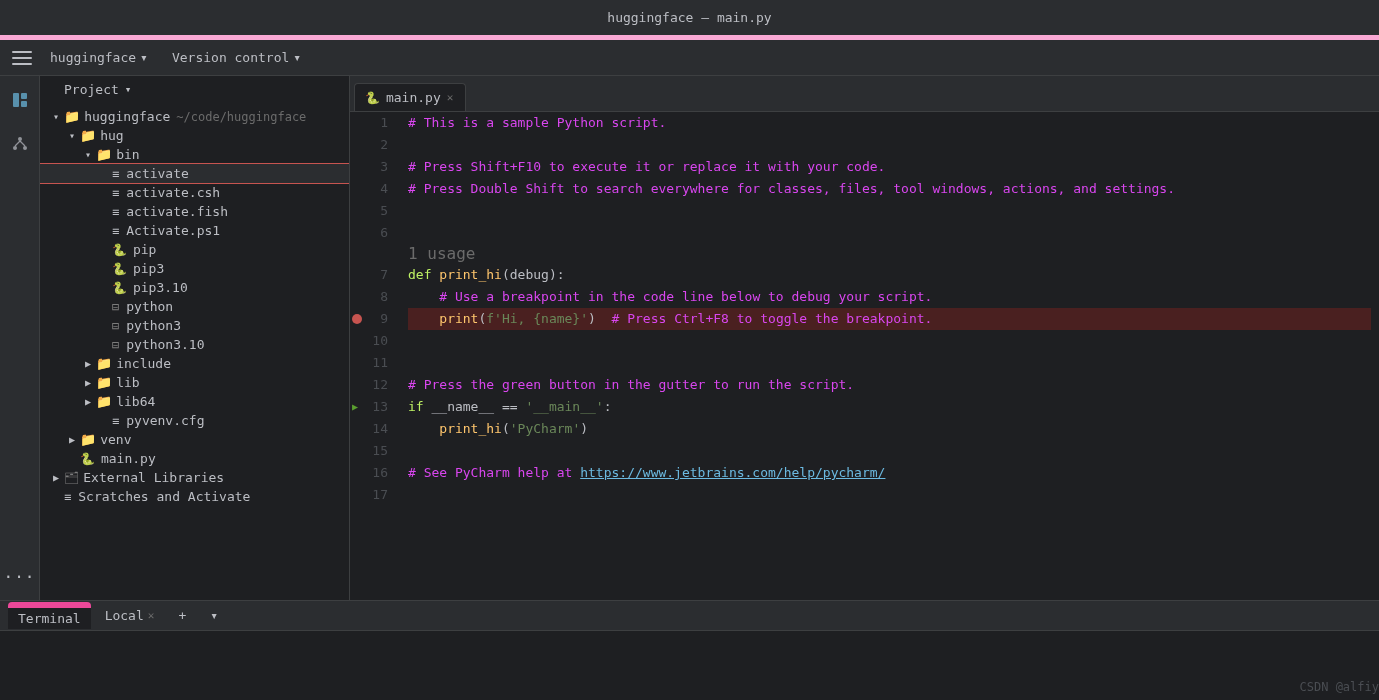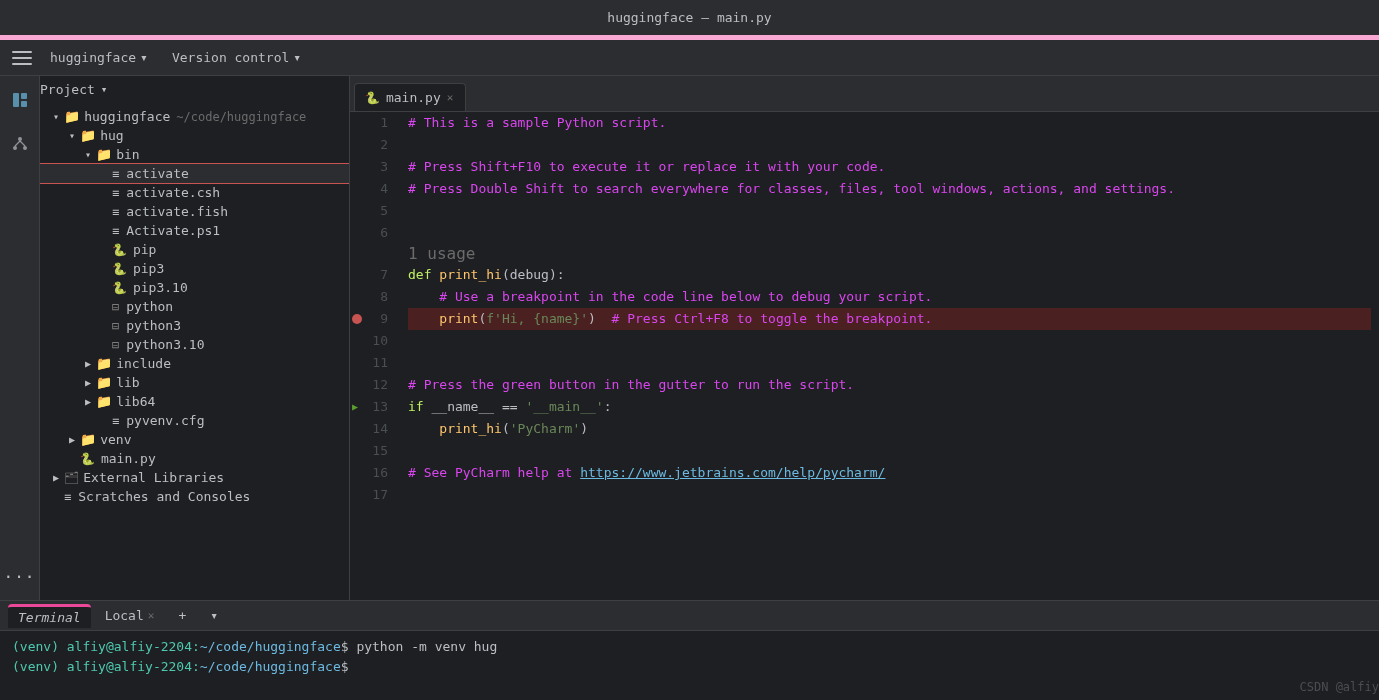--- a/index.html
+++ b/index.html
@@ -104,21 +104,21 @@
     .sidebar {
       width: 310px;
       background: #1e1f22;
       display: flex;
       flex-direction: column;
       border-right: 1px solid #3d3f41;
       flex-shrink: 0;
       overflow: hidden;
     }
     .sidebar-header {
-      padding: 6px 0;
+      padding: 6px 24px;
       display: flex;
       align-items: center;
       gap: 6px;
       font-size: 13px;
       color: #bcbec4;
       cursor: pointer;
     }
     .sidebar-tree {
       flex: 1;
       overflow-y: auto;
@@ -271,22 +271,21 @@
     }
     .terminal-tab {
       padding: 3px 10px;
       font-size: 13px;
       color: #bcbec4;
       cursor: pointer;
     }
     .terminal-tab.active {
       background: #1e1f22;
       border-radius: 4px 4px 0 0;
-      border-top: 3px solid #ec4899;
-      font-style: italic;
+      border-top: 6px solid #ec4899;
     }
     .terminal-content {
       flex: 1;
       padding: 6px 12px;
       font-size: 13px;
       background: #1e1f22;
       overflow-y: auto;
     }
     .term-line {
       line-height: 20px;
@@ -501,21 +500,21 @@
         <span class="tree-indent" style="width:8px"></span>
         <span class="tree-arrow">▶</span>
         <span class="tree-icon" style="color:#7c7c7c; font-size:12px">🗂</span>
         <span>External Libraries</span>
       </div>
 
       <div class="tree-item">
         <span class="tree-indent" style="width:8px"></span>
         <span class="tree-arrow"> </span>
         <span class="tree-icon" style="color:#bcbec4; font-size:12px">≡</span>
-        <span style="margin-left:3px">Scratches and Consoles</span>
+        <span style="margin-left:3px">Scratches and Activate</span>
       </div>
 
     </div>
   </div>
 
   <div class="editor-area">
 
     <div class="editor-tabs">
       <div class="editor-tab active">
         <span style="font-size:12px">🐍</span>
@@ -578,25 +577,17 @@
       <span>Local</span>
       <span style="font-size:11px; color:#6b6b6b">✕</span>
     </div>
     <div class="terminal-tab">
       <span>+</span>
     </div>
     <div class="terminal-tab">
       <span>▾</span>
     </div>
   </div>
-  <div class="terminal-content">
-    <div class="term-line">
-      <span class="term-prompt">(venv) alfiy@alfiy-2204:</span><span class="term-path">~/code/huggingface</span><span class="term-cmd">$ python -m venv hug</span>
-    </div>
-    <div class="term-line">
-      <span class="term-prompt">(venv) alfiy@alfiy-2204:</span><span class="term-path">~/code/huggingface</span><span class="term-cmd">$</span>
-    </div>
-  </div>
 </div>
 
 <div class="watermark">
   <span>CSDN @alfiy</span>
 </div>
 
 </body></html>

